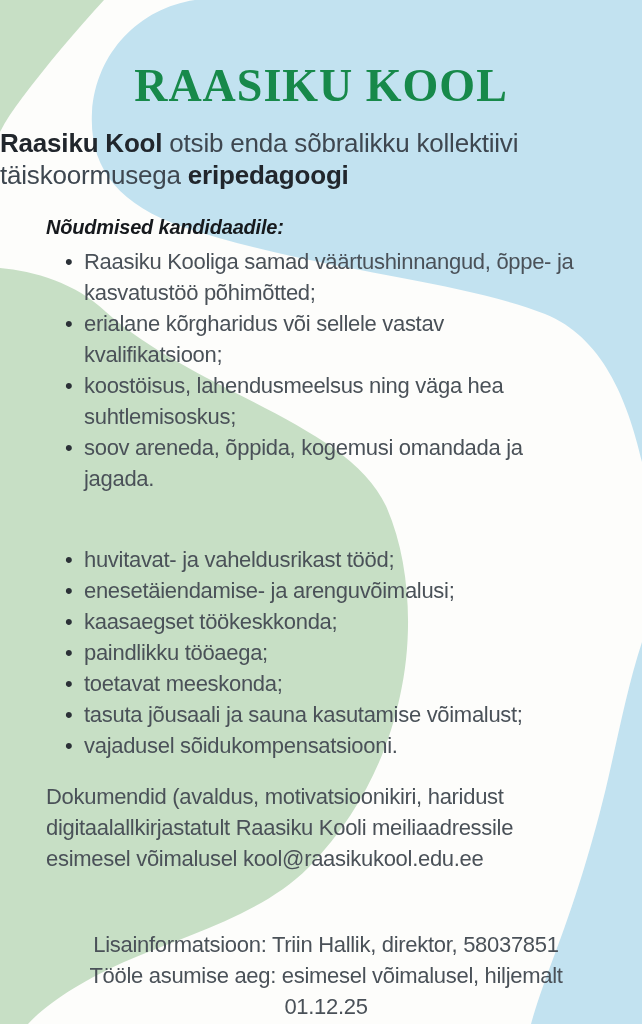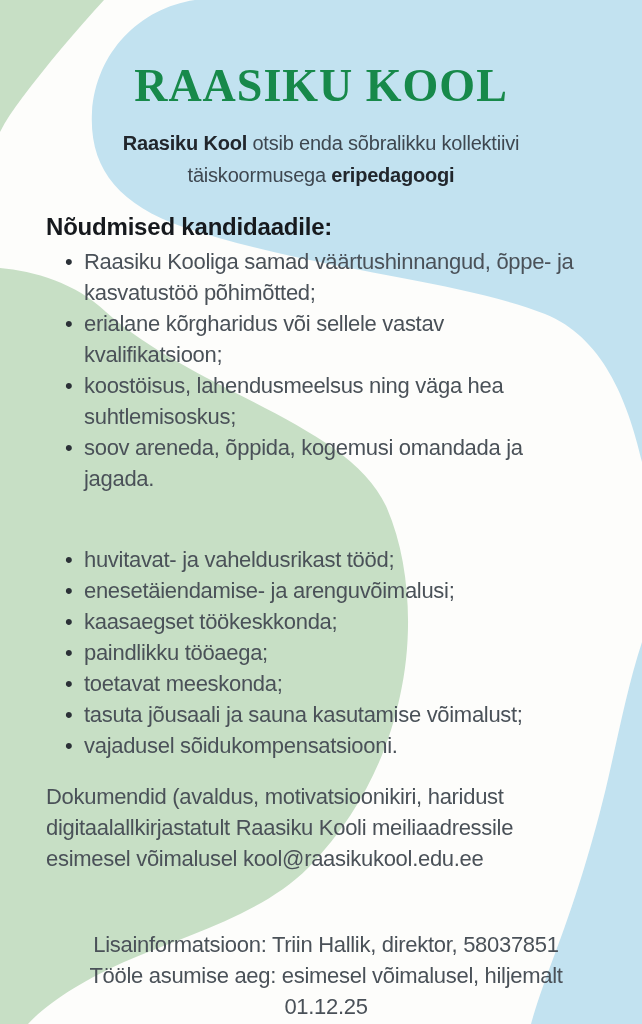--- a/index.html
+++ b/index.html
@@ -14,28 +14,28 @@
   .bg{position:absolute;inset:0;width:642px;height:1024px;}
   .poster-title{
     position:absolute;top:60px;left:0;width:642px;
     margin:0;text-align:center;
     font-family:"Liberation Serif","DejaVu Serif",serif;
     font-weight:700;font-size:46px;line-height:52px;
     letter-spacing:1px;color:#17894a;
   }
   .subtitle{
     position:absolute;top:127px;left:0;width:642px;
-    text-align:center;font-size:20px;line-height:32px;
+    text-align:left;font-size:26px;line-height:32px;
     letter-spacing:-0.2px;color:#3e4750;
   }
   .subtitle b{color:#21262c;font-weight:700;}
   .block{position:absolute;left:46px;width:560px;}
   .section-heading{
-    margin:0;font-size:24px;font-weight:700;line-height:28px;
-    letter-spacing:-0.2px;color:#16191d;
+    margin:0;font-size:20px;font-weight:700;line-height:28px;
+    letter-spacing:-0.2px;color:#16191d;font-style:italic;
   }
   .bullet-list{list-style:none;margin:0;padding:0 0 0 38px;}
   .bullet-list li{position:relative;margin:0;padding:0;}
   .bullet-list li::before{
     content:"\2022";
     position:absolute;left:-19px;top:0;
     font-size:22px;line-height:31px;color:#2b3137;
   }
   .bline,.tline{
     white-space:nowrap;

